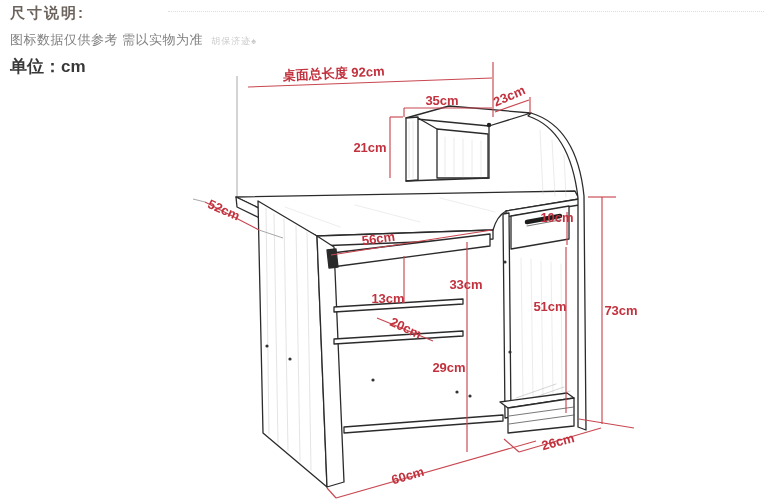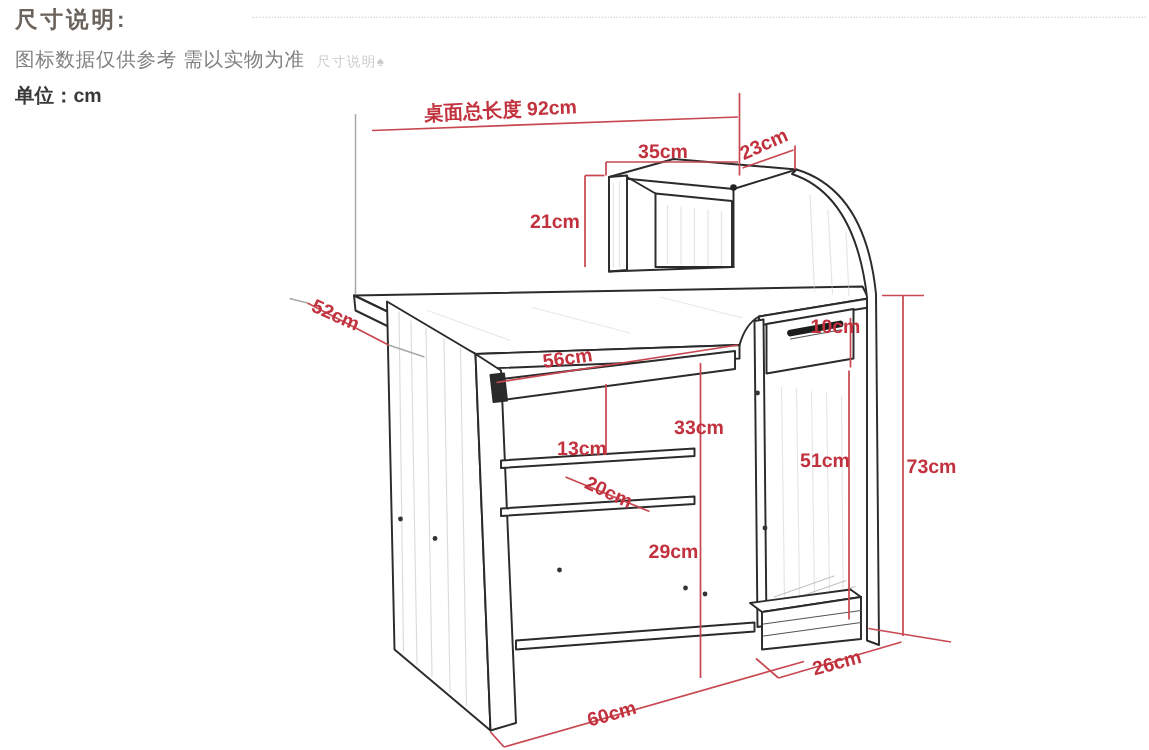--- a/index.html
+++ b/index.html
@@ -3,35 +3,35 @@
 <meta charset="utf-8">
 <style>
   html,body{margin:0;padding:0;background:#fff;}
   .stage{position:relative;width:766px;height:500px;background:#fff;overflow:hidden;
          font-family:"Liberation Sans","DejaVu Sans",sans-serif;}
   .top-dotted{position:absolute;top:11px;left:168px;right:2px;border-top:1px dotted #ddd;}
   .header{position:absolute;left:10px;top:4px;width:330px;}
   .hd-title{font-size:15px;font-weight:600;color:#6b635c;letter-spacing:2px;margin:0 0 8px 0;}
   .hd-note{font-size:13px;color:#808080;margin:0 0 6px 0;letter-spacing:0.5px;}
   .hd-watermark{font-size:9px;color:#cbcbcb;margin-left:8px;letter-spacing:1px;}
-  .hd-unit{font-size:13px;font-weight:600;color:#383838;margin-top:4px;}
+  .hd-unit{font-size:17px;font-weight:600;color:#383838;margin-top:4px;}
   svg text{font-family:"Liberation Sans","DejaVu Sans",sans-serif;}
   .dim{fill:#c2323e;font-size:13px;font-weight:bold;}
   .dimbig{fill:#c2323e;font-size:13px;font-weight:bold;}
 </style>
 </head>
 <body>
 
 <div class="stage">
 
   <div class="top-dotted"></div>
 
   <div class="header">
     <div class="hd-title">尺寸说明:</div>
-    <div class="hd-note"><span>图标数据仅供参考 需以实物为准</span><span class="hd-watermark">尺寸说明♠</span></div>
+    <div class="hd-note"><span>图标数据仅供参考 需以实物为准</span><span class="hd-watermark">胡保济迹♠</span></div>
     <div class="hd-unit">单位：cm</div>
   </div>
 
   <svg width="766" height="500" viewBox="0 0 766 500" style="position:absolute;left:0;top:0;">
 
     <g stroke="#2b2b2b" stroke-width="1.3" fill="none" stroke-linejoin="round" stroke-linecap="round">
 
       <g>
         <path d="M236,197 L575,191 L579,199 L506,211 Q497,216 493,230 L317,236 Z" fill="#ffffff"></path>
         <path d="M236,197 L317,236 L317,246 L237,207 Z" fill="#ffffff"></path>

